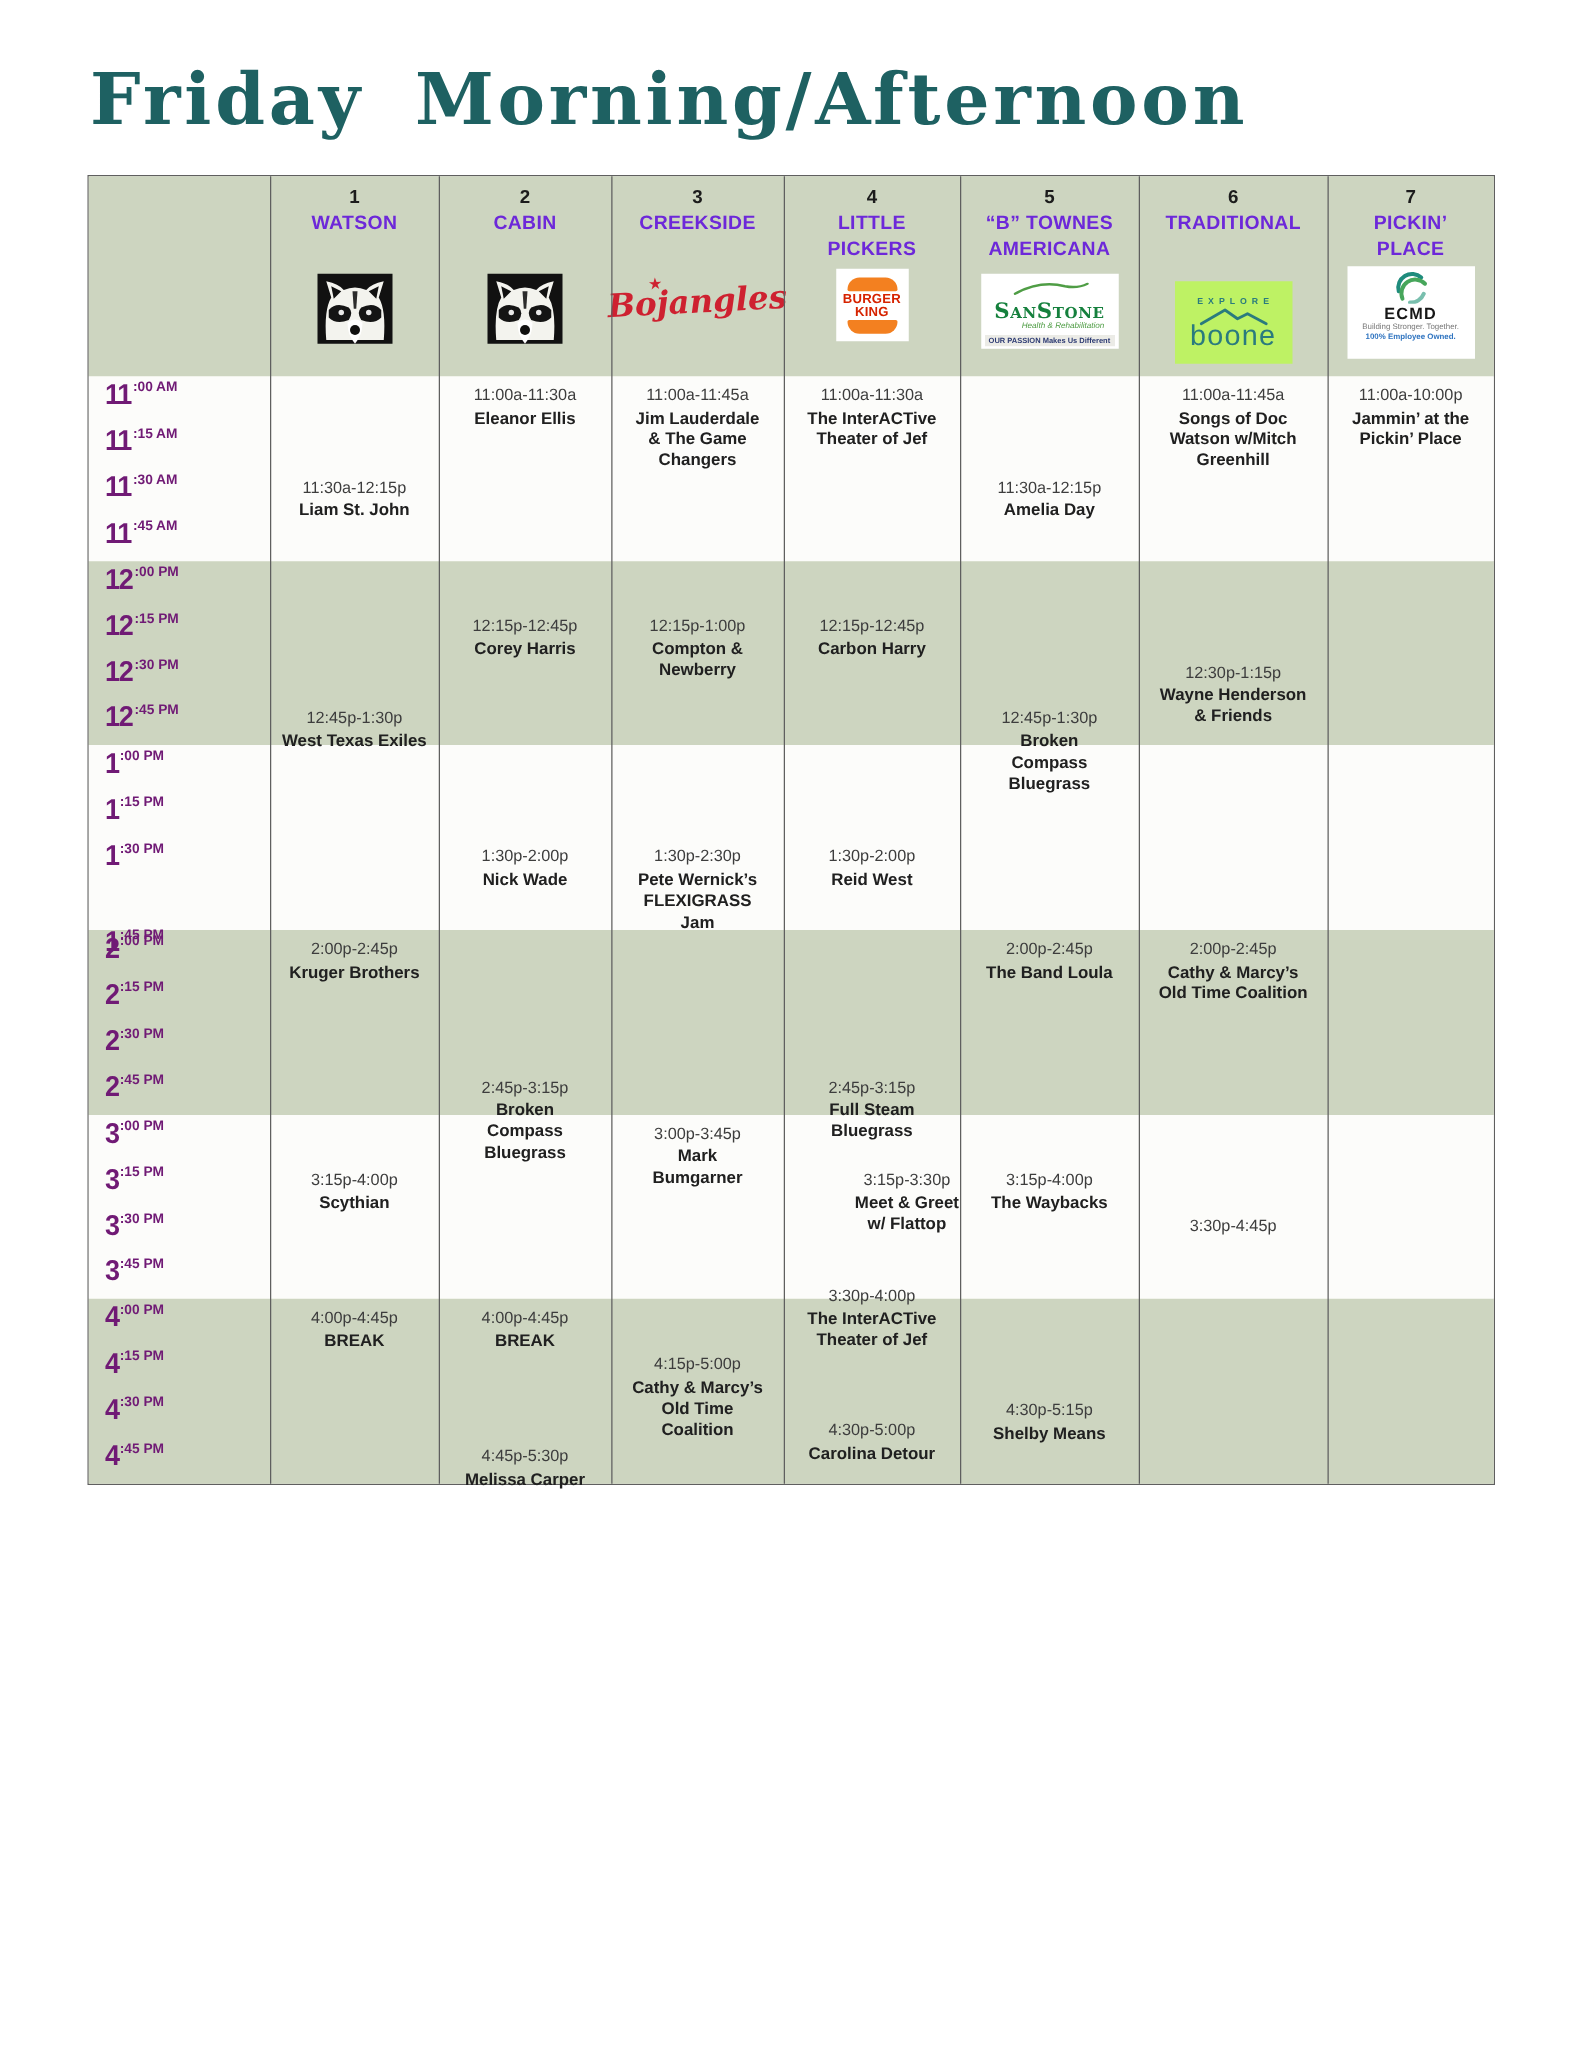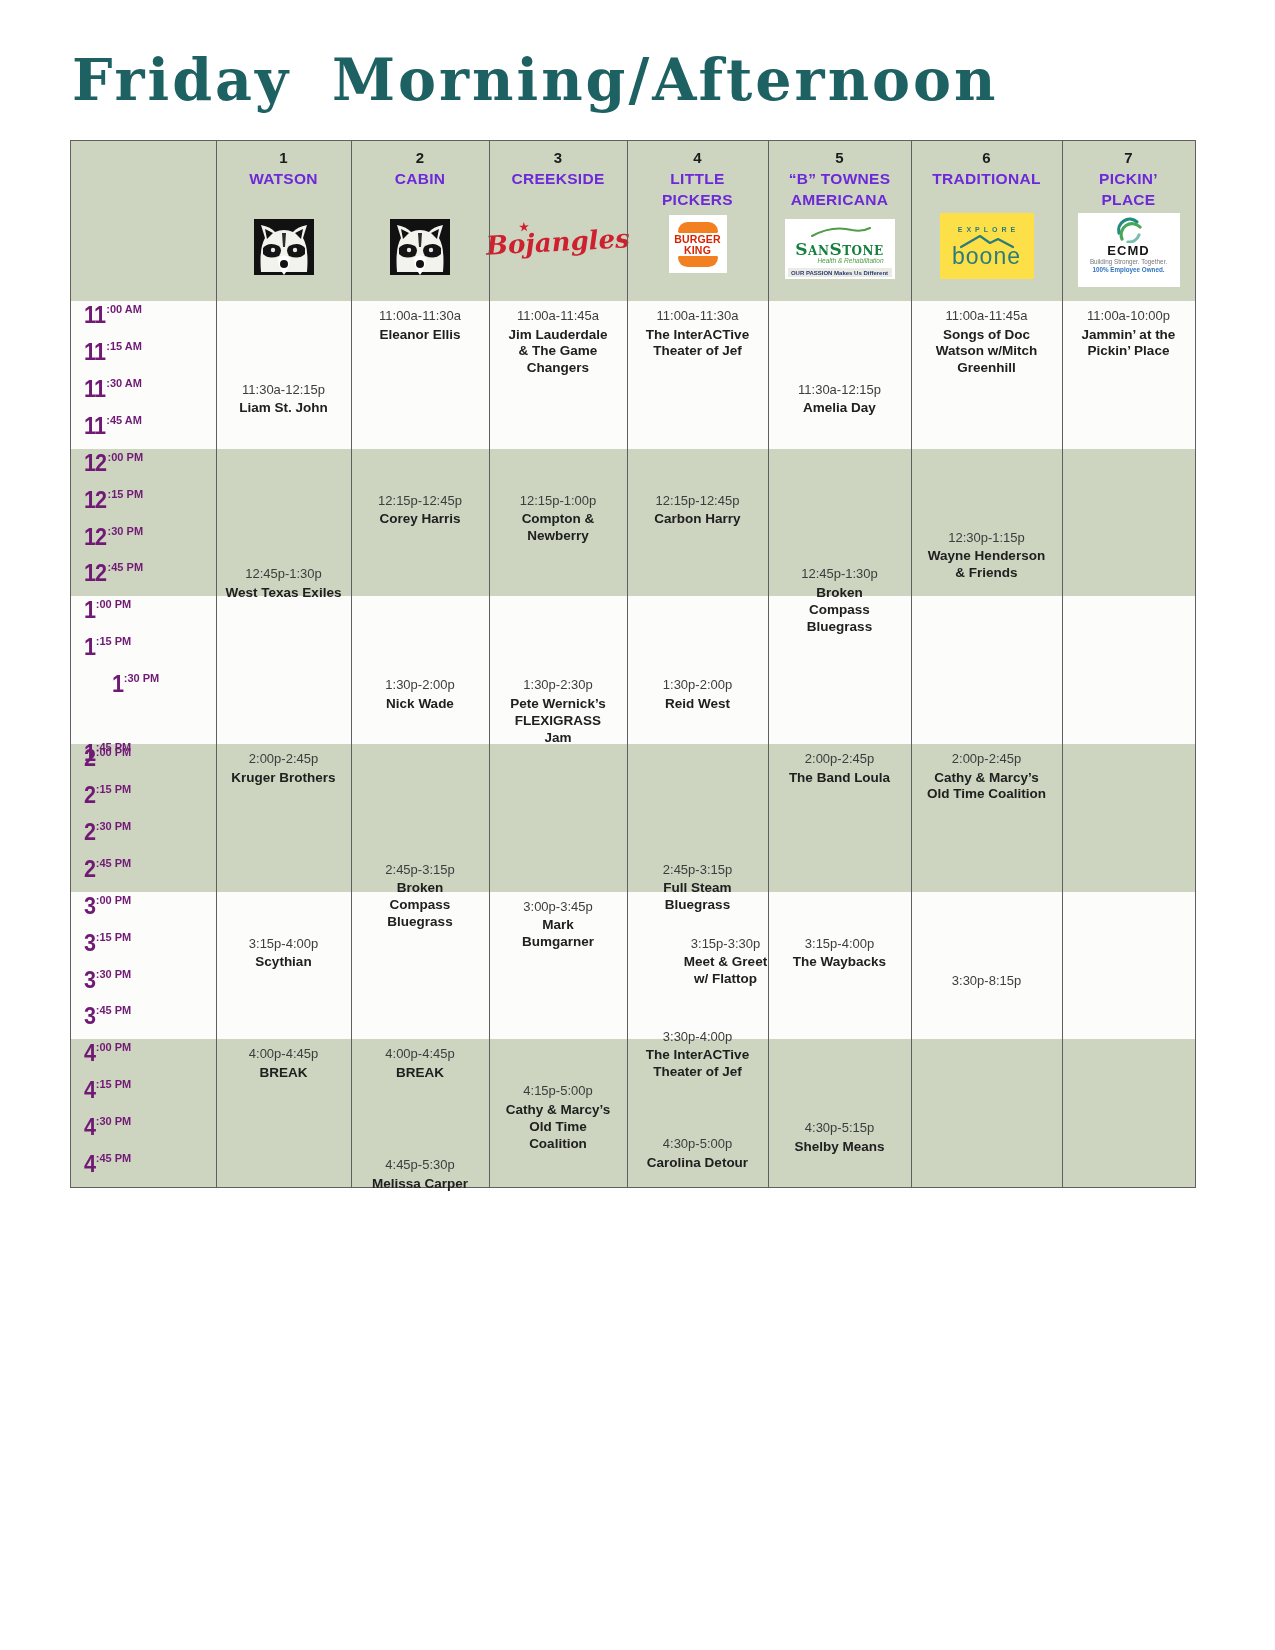--- a/index.html
+++ b/index.html
@@ -44,22 +44,22 @@
   .bk-bun { width:40px; height:11px; background:#f38020; }
   .bk-top { border-radius:20px 20px 3px 3px; }
   .bk-bot { border-radius:3px 3px 20px 20px; }
   .bk-txt { font-size:10.5px; font-weight:800; color:#d62300; line-height:10px; letter-spacing:0.2px; }
   .ss { width:104px; background:#ffffff; padding:4px 3px 2px; margin-top:6px; }
   .ss-name { font-family:"DejaVu Serif", serif; font-variant:small-caps; font-weight:700;
              font-size:17px; color:#15803d; line-height:16px; letter-spacing:0.5px; }
   .ss-sub { font-size:6.5px; font-style:italic; color:#4f9d45; text-align:right; padding-right:8px; line-height:8px; }
   .ss-slogan { margin-top:3px; font-size:6px; font-weight:700; color:#2c3a72;
                background:#ebebe6; text-align:center; padding:1.5px 0; }
-  .xb { width:94px; height:66px; background:#fde047; display:flex; flex-direction:column;
-        align-items:center; justify-content:center; margin-top:0px; }
+  .xb { width:94px; height:66px; background:#bef264; display:flex; flex-direction:column;
+        align-items:center; justify-content:center; margin-top:12px; }
   .xb-arc { font-size:7px; letter-spacing:4px; color:#2a7b7e; font-weight:700; padding-left:4px; }
   .xb-name { font-size:23px; color:#2a7b7e; line-height:20px; margin-top:-3px; letter-spacing:1px; }
   .ec { width:102px; height:74px; background:#ffffff; display:flex; flex-direction:column;
         align-items:center; padding-top:4px; margin-top:0px; box-sizing:border-box; }
   .ec-name { font-size:13px; font-weight:800; color:#171717; letter-spacing:1px; line-height:13px; margin-top:1px; }
   .ec-tag { font-size:6.3px; color:#777777; line-height:8px; margin-top:1px; }
   .ec-tag2 { font-size:6.3px; font-weight:700; color:#2f74c0; line-height:8px; }
   .raccoon { margin-top:6px; }
 </style>
 </head>
@@ -92,21 +92,21 @@
         <div class="time-label" style="top: 161px;"><span class="hr">11</span><span class="sup">:00 AM</span></div>
         <div class="time-label" style="top: 197.917px;"><span class="hr">11</span><span class="sup">:15 AM</span></div>
         <div class="time-label" style="top: 234.833px;"><span class="hr">11</span><span class="sup">:30 AM</span></div>
         <div class="time-label" style="top: 271.75px;"><span class="hr">11</span><span class="sup">:45 AM</span></div>
         <div class="time-label" style="top: 308.667px;"><span class="hr">12</span><span class="sup">:00 PM</span></div>
         <div class="time-label" style="top: 345.584px;"><span class="hr">12</span><span class="sup">:15 PM</span></div>
         <div class="time-label" style="top: 382.5px;"><span class="hr">12</span><span class="sup">:30 PM</span></div>
         <div class="time-label" style="top: 419.417px;"><span class="hr">12</span><span class="sup">:45 PM</span></div>
         <div class="time-label" style="top: 456.334px;"><span class="hr">1</span><span class="sup">:00 PM</span></div>
         <div class="time-label" style="top: 493.251px;"><span class="hr">1</span><span class="sup">:15 PM</span></div>
-        <div class="time-label" style="top: 530.168px; margin-left: 28px;"><span class="hr">1</span><span class="sup">:30 PM</span></div>
+        <div class="time-label" style="top: 530.168px;"><span class="hr">1</span><span class="sup">:30 PM</span></div>
         <div class="time-label" style="top: 563px; margin-top: 36px;"><span class="hr">1</span><span class="sup">:45 PM</span></div>
         <div class="time-label" style="top: 604.001px;"><span class="hr">2</span><span class="sup">:00 PM</span></div>
         <div class="time-label" style="top: 640.918px;"><span class="hr">2</span><span class="sup">:15 PM</span></div>
         <div class="time-label" style="top: 677.835px;"><span class="hr">2</span><span class="sup">:30 PM</span></div>
         <div class="time-label" style="top: 714.751px;"><span class="hr">2</span><span class="sup">:45 PM</span></div>
         <div class="time-label" style="top: 751.668px;"><span class="hr">3</span><span class="sup">:00 PM</span></div>
         <div class="time-label" style="top: 788.585px;"><span class="hr">3</span><span class="sup">:15 PM</span></div>
         <div class="time-label" style="top: 825.501px;"><span class="hr">3</span><span class="sup">:30 PM</span></div>
         <div class="time-label" style="top: 862.418px;"><span class="hr">3</span><span class="sup">:45 PM</span></div>
         <div class="time-label" style="top: 899.335px;"><span class="hr">4</span><span class="sup">:00 PM</span></div>
@@ -253,21 +253,21 @@
           <div class="ev-time">12:30p-1:15p</div>
           <div class="ev-name">Wayne Henderson
 &amp; Friends</div>
         </div>
         <div class="event" style="left: 844px; width: 143px; top: 610.001px;">
           <div class="ev-time">2:00p-2:45p</div>
           <div class="ev-name">Cathy &amp; Marcy’s
 Old Time Coalition</div>
         </div>
         <div class="event" style="left: 844px; width: 143px; top: 831.501px;">
-          <div class="ev-time">3:30p-8:15p</div>
+          <div class="ev-time">3:30p-4:45p</div>
         </div>
         <div class="event" style="left: 995px; width: 125px; top: 167px;">
           <div class="ev-time">11:00a-10:00p</div>
           <div class="ev-name">Jammin’ at the
 Pickin’ Place</div>
         </div>
       </div>
 
     <div class="hcell" style="left:145px;width:135px;">
       <div class="hnum">1</div>

